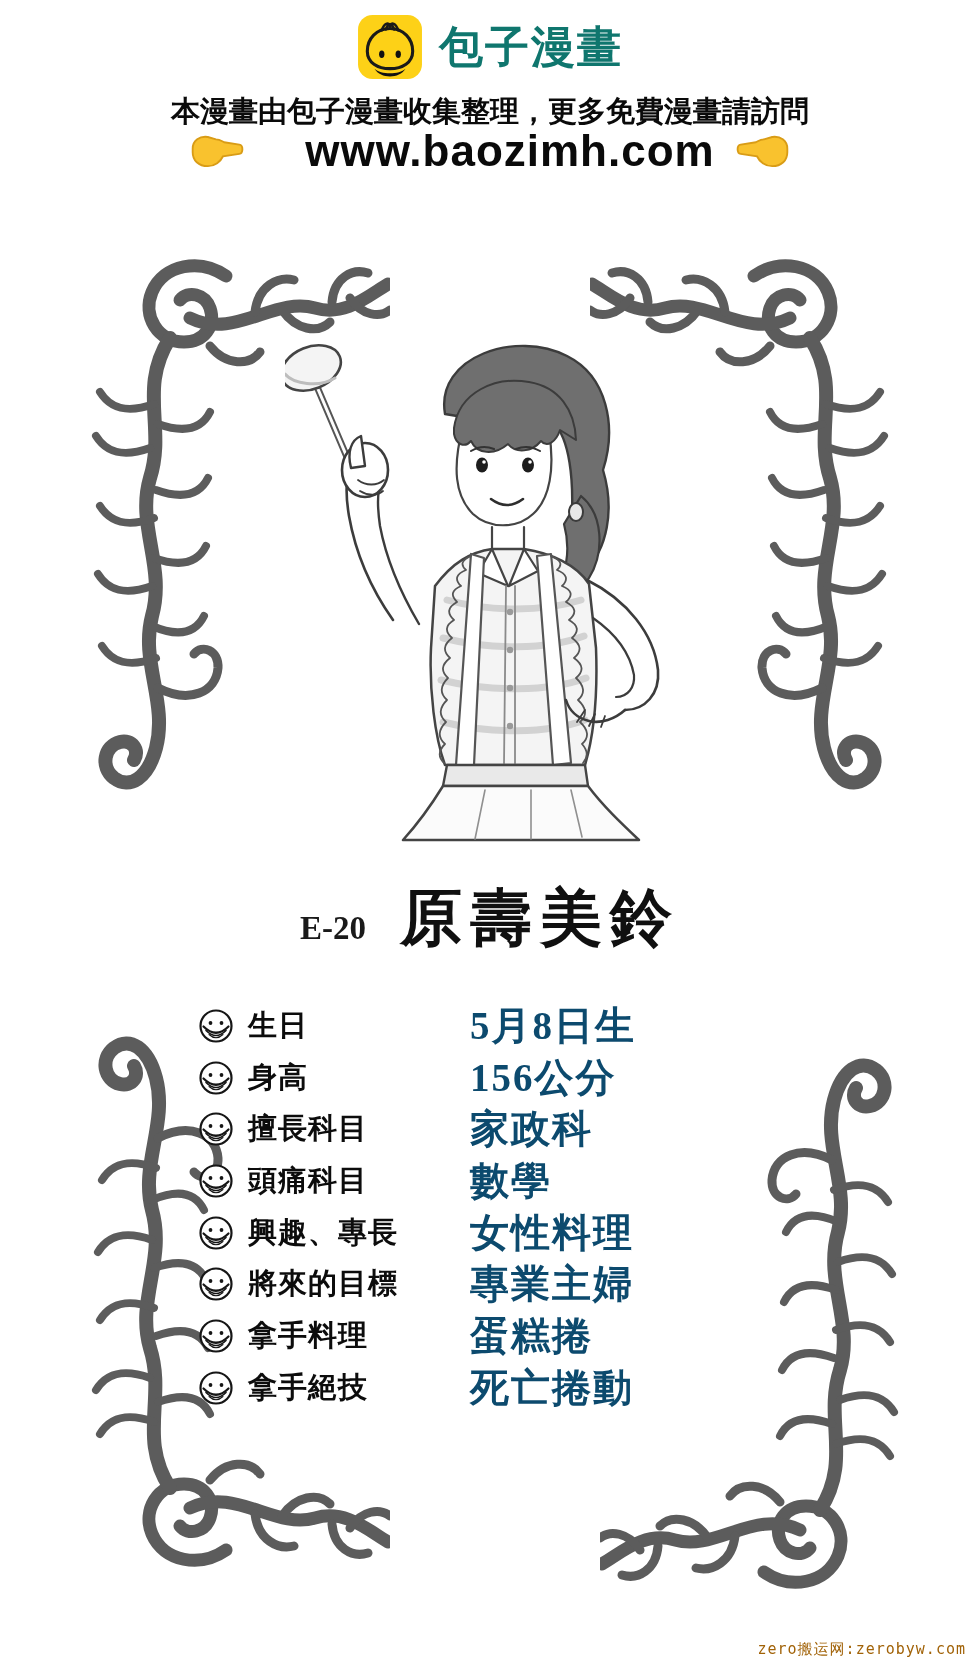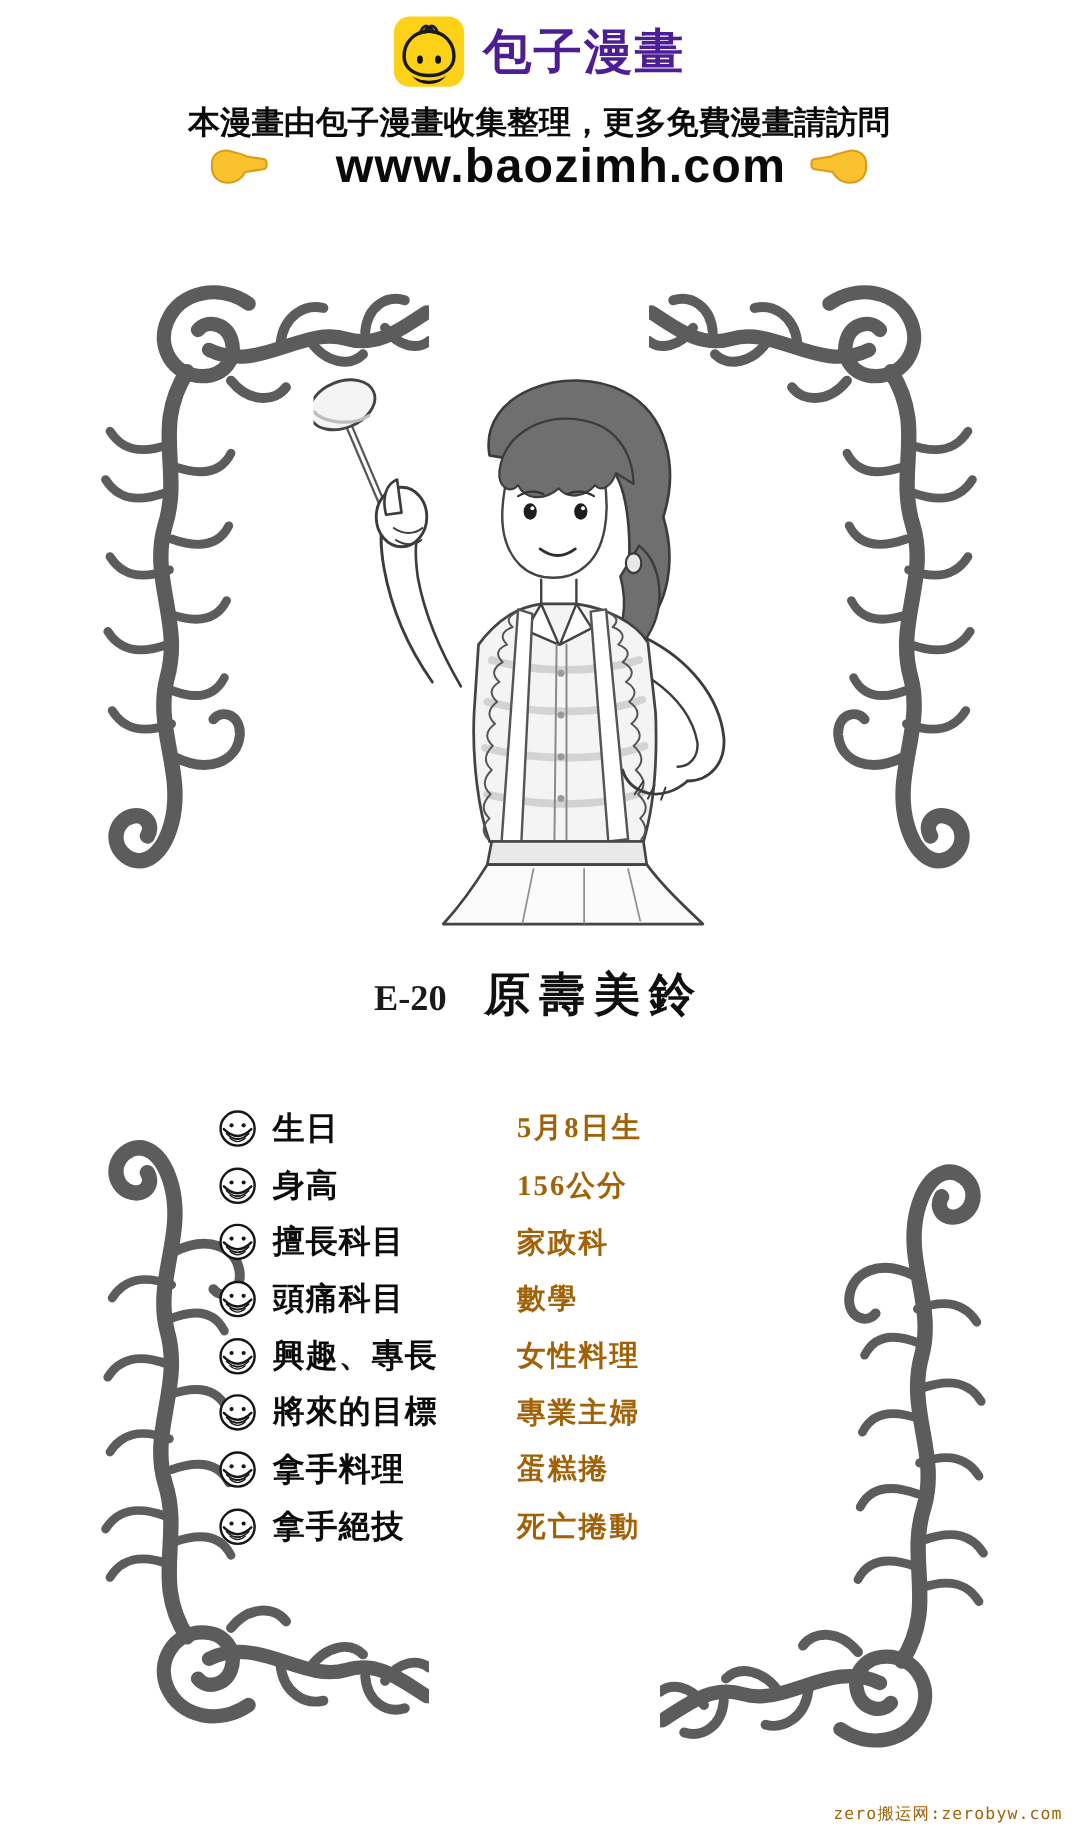--- a/index.html
+++ b/index.html
@@ -1,41 +1,41 @@
 <!DOCTYPE html>
 <html><head>
 <meta charset="utf-8">
 <style>
   html,body{margin:0;padding:0;background:#e9e9e9;}
   #page{position:relative;width:980px;height:1671px;background:#ffffff;margin:0 auto;overflow:hidden;
         font-family:"Liberation Sans","DejaVu Sans",sans-serif;color:#161616;}
   .abs{position:absolute;}
   
   .brand-row{top:14px;left:0;width:100%;display:flex;justify-content:center;align-items:center;gap:16px;}
-  .brand-title{font-size:44px;font-weight:bold;letter-spacing:2px;color:#4c1d95;}
+  .brand-title{font-size:44px;font-weight:bold;letter-spacing:2px;color:#0f766e;}
   .tagline{top:92px;left:0;width:100%;text-align:center;font-size:29px;font-weight:bold;color:#0a0a0a;}
   .url-row{top:126px;left:0;width:100%;display:flex;justify-content:center;align-items:center;gap:20px;}
   .url-text{font-size:44px;font-weight:bold;color:#0a0a0a;letter-spacing:1px;margin-left:40px;}
   
   .orn{color:#5c5c5c;}
   .flipx{transform:scaleX(-1);}
   .flipy{transform:scaleY(-1);}
   .flipxy{transform:scale(-1,-1);}
   
   .title-row{top:876px;left:0;width:100%;display:flex;justify-content:center;align-items:baseline;gap:34px;
              font-family:"Liberation Serif","DejaVu Serif",serif;}
   .char-id{font-size:33px;font-weight:bold;color:#1a1a1a;}
-  .char-name{font-size:42px;font-weight:bold;letter-spacing:8px;color:#101010;}
+  .char-name{font-size:62px;font-weight:bold;letter-spacing:8px;color:#101010;}
   
   .profile{top:1000px;left:198px;width:600px;}
   .p-row{position:relative;height:51.7px;display:flex;align-items:center;}
   .p-icon{width:36px;height:36px;margin-right:14px;flex:0 0 36px;}
   .p-label{font-size:29px;font-weight:bold;color:#0c0c0c;letter-spacing:1px;}
   .p-value{position:absolute;left:272px;font-family:"Liberation Serif","DejaVu Serif",serif;
-           font-size:26px;font-weight:bold;color:#a16207;letter-spacing:2px;}
+           font-size:39px;font-weight:bold;color:#0c4a6e;letter-spacing:2px;}
   
   .watermark{top:1640px;right:14px;font-family:"DejaVu Sans Mono","Liberation Mono",monospace;
              font-size:15px;color:#a16207;letter-spacing:1px;}
   svg{display:block;}
 </style>
 </head>
 <body>
 
 <div id="page">
 

